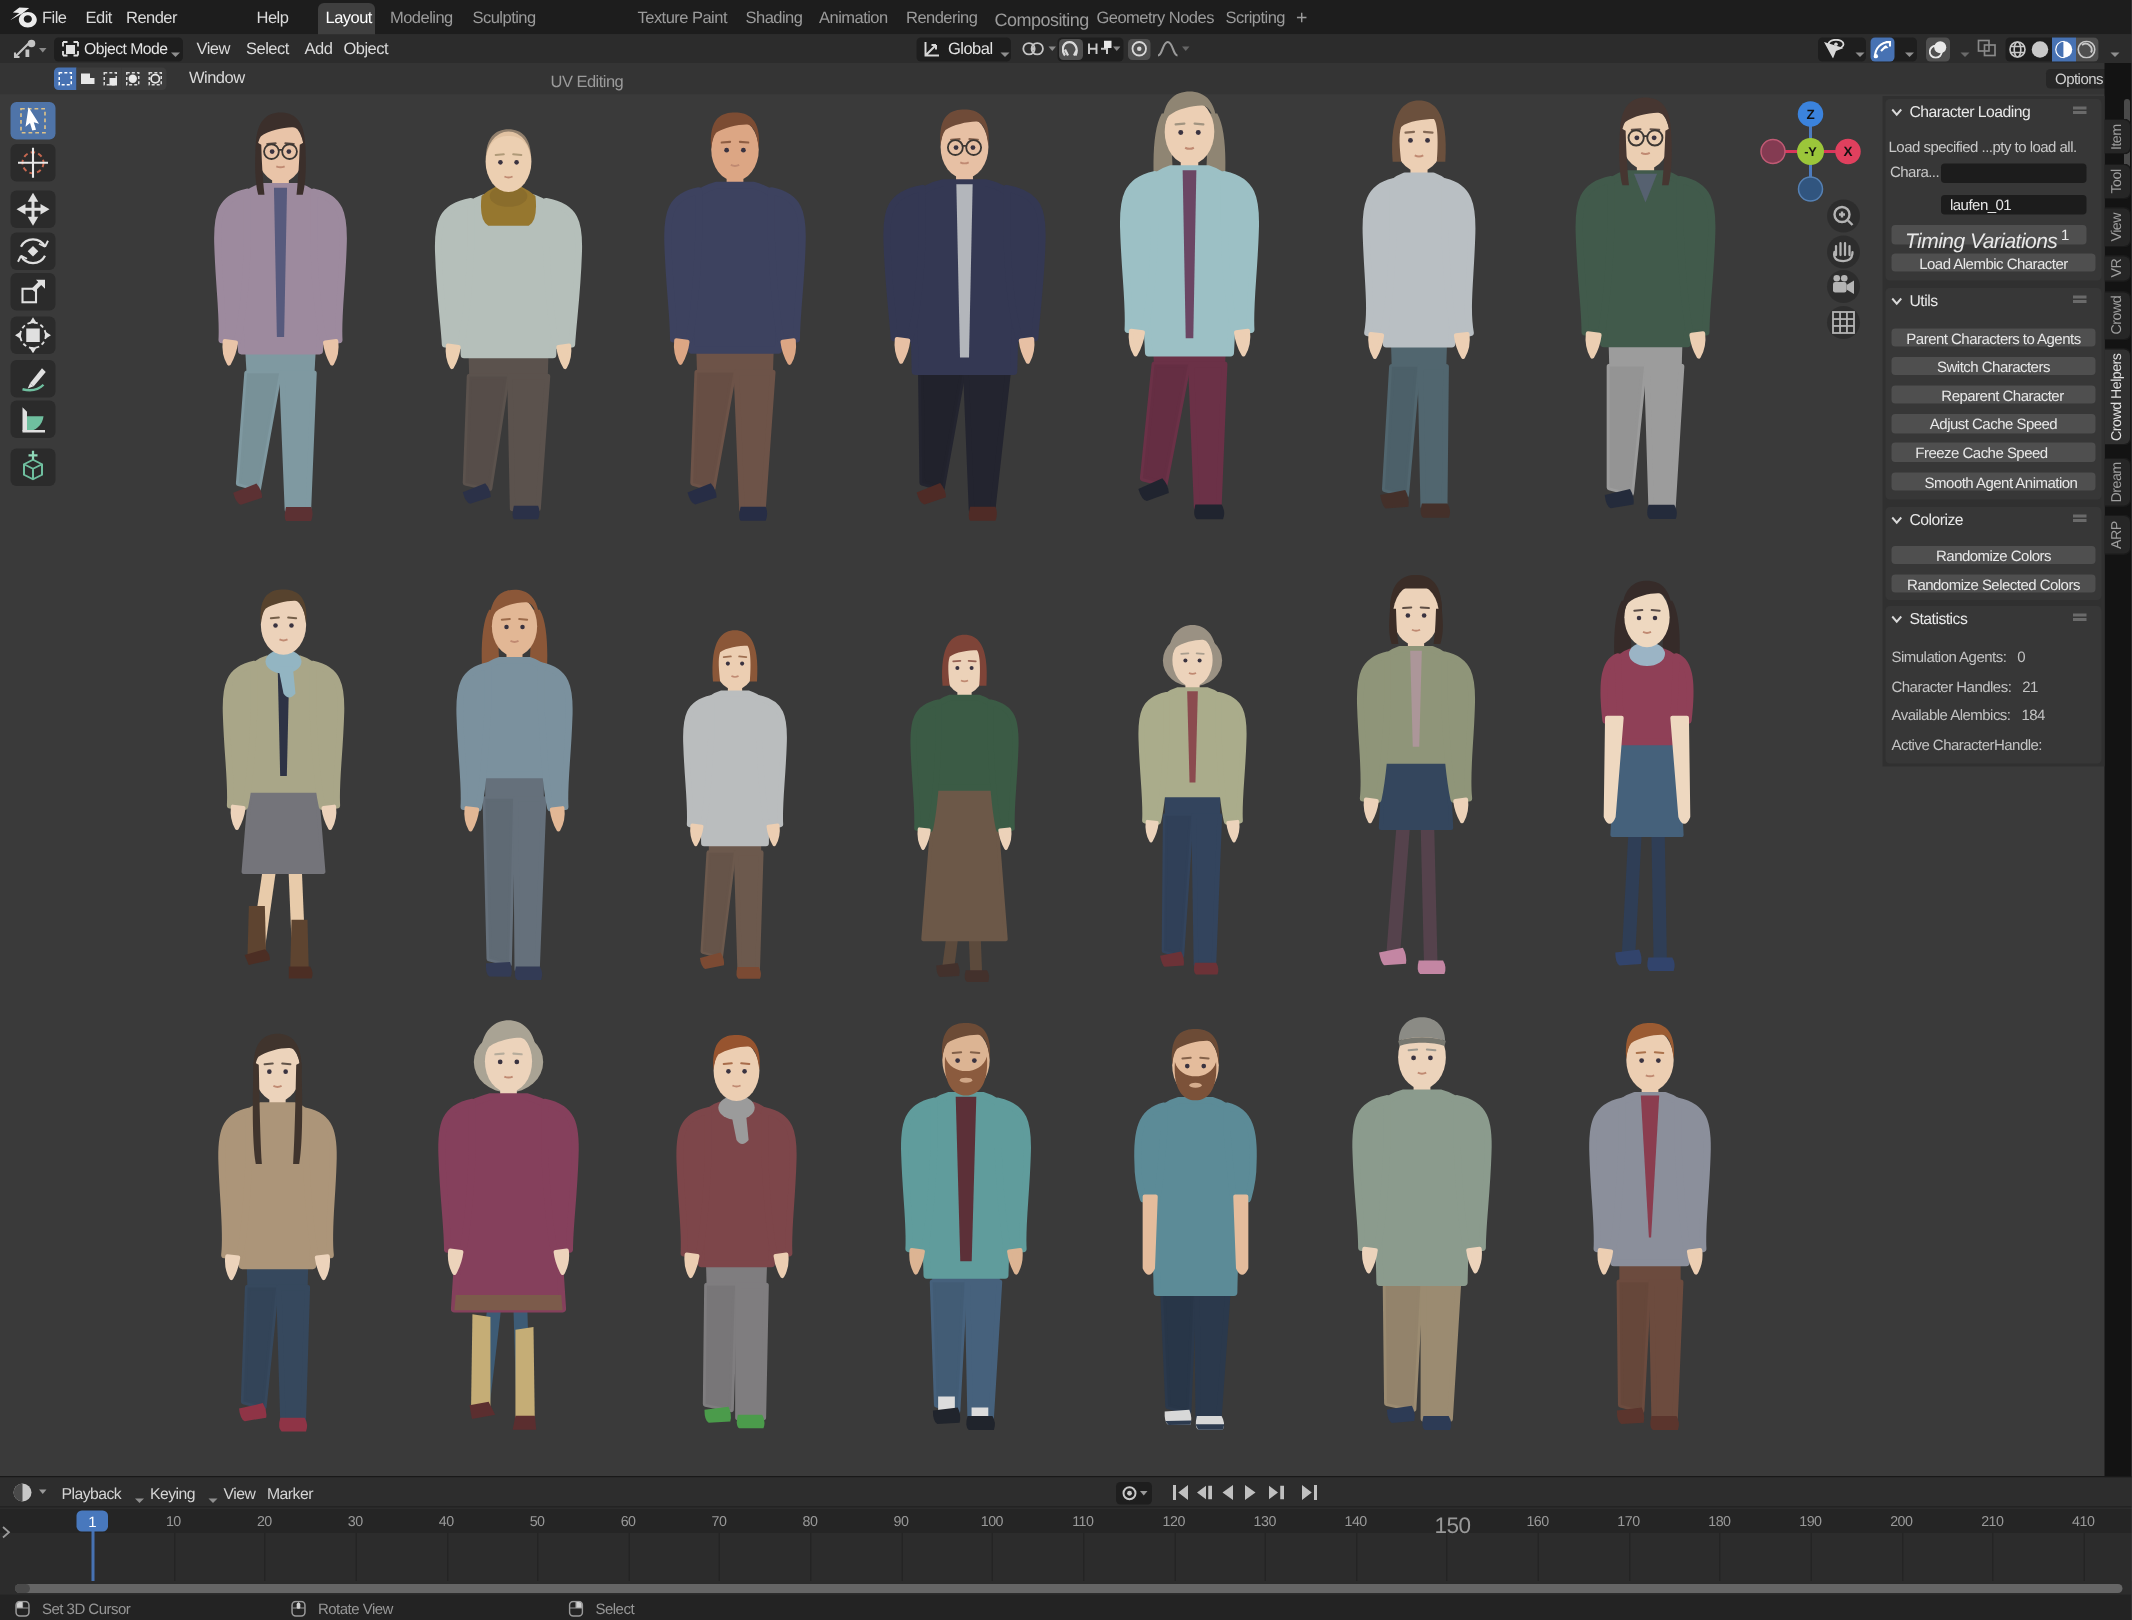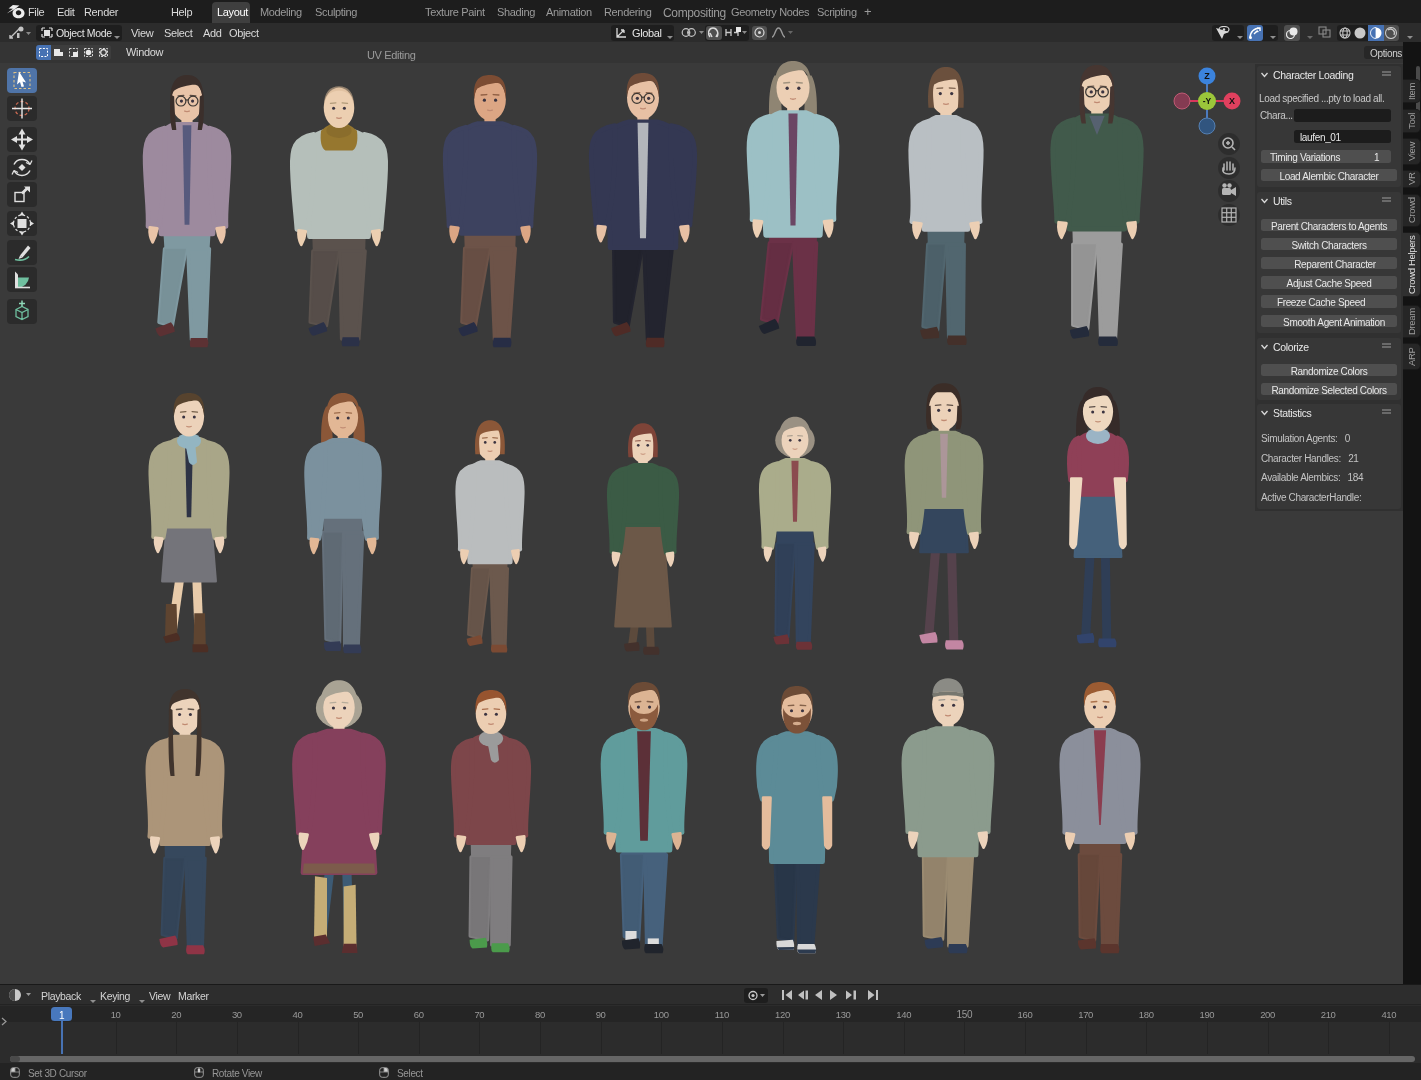--- a/index.html
+++ b/index.html
@@ -784,21 +784,21 @@
 <div class="t " style="left:1273px;top:70px;font-size:10.5px;color:#e8e8e8;">Character Loading</div>
 <div class="abs" style="left:1382px;top:71px;width:9px;height:1.5px;background:#6a6a6a"></div>
 <div class="abs" style="left:1382px;top:74px;width:9px;height:1.5px;background:#6a6a6a"></div>
 <div class="t " style="left:1259px;top:94px;font-size:10px;color:#c8c8c8;">Load specified ...pty to load all.</div>
 <div class="t " style="left:1260px;top:111px;font-size:10px;color:#c8c8c8;">Chara...</div>
 <div class="abs" style="left:1294px;top:108.5px;width:97px;height:13px;background:#1c1c1c;border-radius:2.5px"></div>
 <div class="t " style="left:1324px;top:132px;font-size:10px;color:#c8c8c8;font-style:italic;">Action...</div>
 <div class="abs" style="left:1294px;top:129.5px;width:97px;height:13px;background:#1c1c1c;border-radius:2.5px"></div>
 <div class="t " style="left:1300px;top:132.5px;font-size:10px;color:#e8e8e8;">laufen_01</div>
 <div class="abs" style="left:1261px;top:149.5px;width:130px;height:13.5px;background:#4f4f4f;border-radius:2.5px"></div>
-<div class="t " style="left:1270px;top:153px;font-size:10px;color:#e8e8e8;">Timing Variations</div>
+<div class="t " style="left:1270px;top:153px;font-size:14px;color:#e8e8e8;font-style:italic;">Timing Variations</div>
 <div class="t " style="left:1374px;top:153px;font-size:10px;color:#e8e8e8;">1</div>
 <div class="abs" style="left:1261px;top:168.5px;width:136px;height:12.5px;background:#4f4f4f;border-radius:2.5px"></div>
 <div class="t" style="left:1261px;top:171.5px;width:136px;text-align:center;font-size:10px;color:#e8e8e8">Load Alembic Character</div>
 <div class="abs" style="left:1257px;top:192px;width:144px;height:141px;background:#373737;border-radius:3px"></div>
 <svg class="abs" style="left:1260px;top:196px" width="9" height="9" viewBox="0 0 9 9">
     <path d="M 1.5 3 L 4.5 6.5 L 7.5 3" stroke="#d8d8d8" stroke-width="1.3" fill="none"></path>
   </svg>
 <div class="t " style="left:1273px;top:196px;font-size:10.5px;color:#e8e8e8;">Utils</div>
 <div class="abs" style="left:1382px;top:197px;width:9px;height:1.5px;background:#6a6a6a"></div>
 <div class="abs" style="left:1382px;top:200px;width:9px;height:1.5px;background:#6a6a6a"></div>
@@ -890,21 +890,21 @@
 <div class="t " style="left:350.087px;top:1010px;font-size:9.5px;color:#999999;width:16px;text-align:center;">50</div>
 <div class="t " style="left:410.717px;top:1010px;font-size:9.5px;color:#999999;width:16px;text-align:center;">60</div>
 <div class="t " style="left:471.347px;top:1010px;font-size:9.5px;color:#999999;width:16px;text-align:center;">70</div>
 <div class="t " style="left:531.977px;top:1010px;font-size:9.5px;color:#999999;width:16px;text-align:center;">80</div>
 <div class="t " style="left:592.607px;top:1010px;font-size:9.5px;color:#999999;width:16px;text-align:center;">90</div>
 <div class="t " style="left:653.237px;top:1010px;font-size:9.5px;color:#999999;width:16px;text-align:center;">100</div>
 <div class="t " style="left:713.867px;top:1010px;font-size:9.5px;color:#999999;width:16px;text-align:center;">110</div>
 <div class="t " style="left:774.497px;top:1010px;font-size:9.5px;color:#999999;width:16px;text-align:center;">120</div>
 <div class="t " style="left:835.127px;top:1010px;font-size:9.5px;color:#999999;width:16px;text-align:center;">130</div>
 <div class="t " style="left:895.757px;top:1010px;font-size:9.5px;color:#999999;width:16px;text-align:center;">140</div>
-<div class="t " style="left:956.387px;top:1010px;font-size:10px;color:#999999;width:16px;text-align:center;">150</div>
+<div class="t " style="left:956.387px;top:1010px;font-size:15px;color:#999999;width:16px;text-align:center;">150</div>
 <div class="t " style="left:1017.0169999999998px;top:1010px;font-size:9.5px;color:#999999;width:16px;text-align:center;">160</div>
 <div class="t " style="left:1077.647px;top:1010px;font-size:9.5px;color:#999999;width:16px;text-align:center;">170</div>
 <div class="t " style="left:1138.277px;top:1010px;font-size:9.5px;color:#999999;width:16px;text-align:center;">180</div>
 <div class="t " style="left:1198.907px;top:1010px;font-size:9.5px;color:#999999;width:16px;text-align:center;">190</div>
 <div class="t " style="left:1259.537px;top:1010px;font-size:9.5px;color:#999999;width:16px;text-align:center;">200</div>
 <div class="t " style="left:1320.167px;top:1010px;font-size:9.5px;color:#999999;width:16px;text-align:center;">210</div>
 <div class="t " style="left:1380.797px;top:1010px;font-size:9.5px;color:#999999;width:16px;text-align:center;">410</div>
 <div class="abs" style="left:115.6px;top:1022px;width:1px;height:32px;background:#242424"></div>
 <div class="abs" style="left:176.2px;top:1022px;width:1px;height:32px;background:#242424"></div>
 <div class="abs" style="left:236.8px;top:1022px;width:1px;height:32px;background:#242424"></div>

